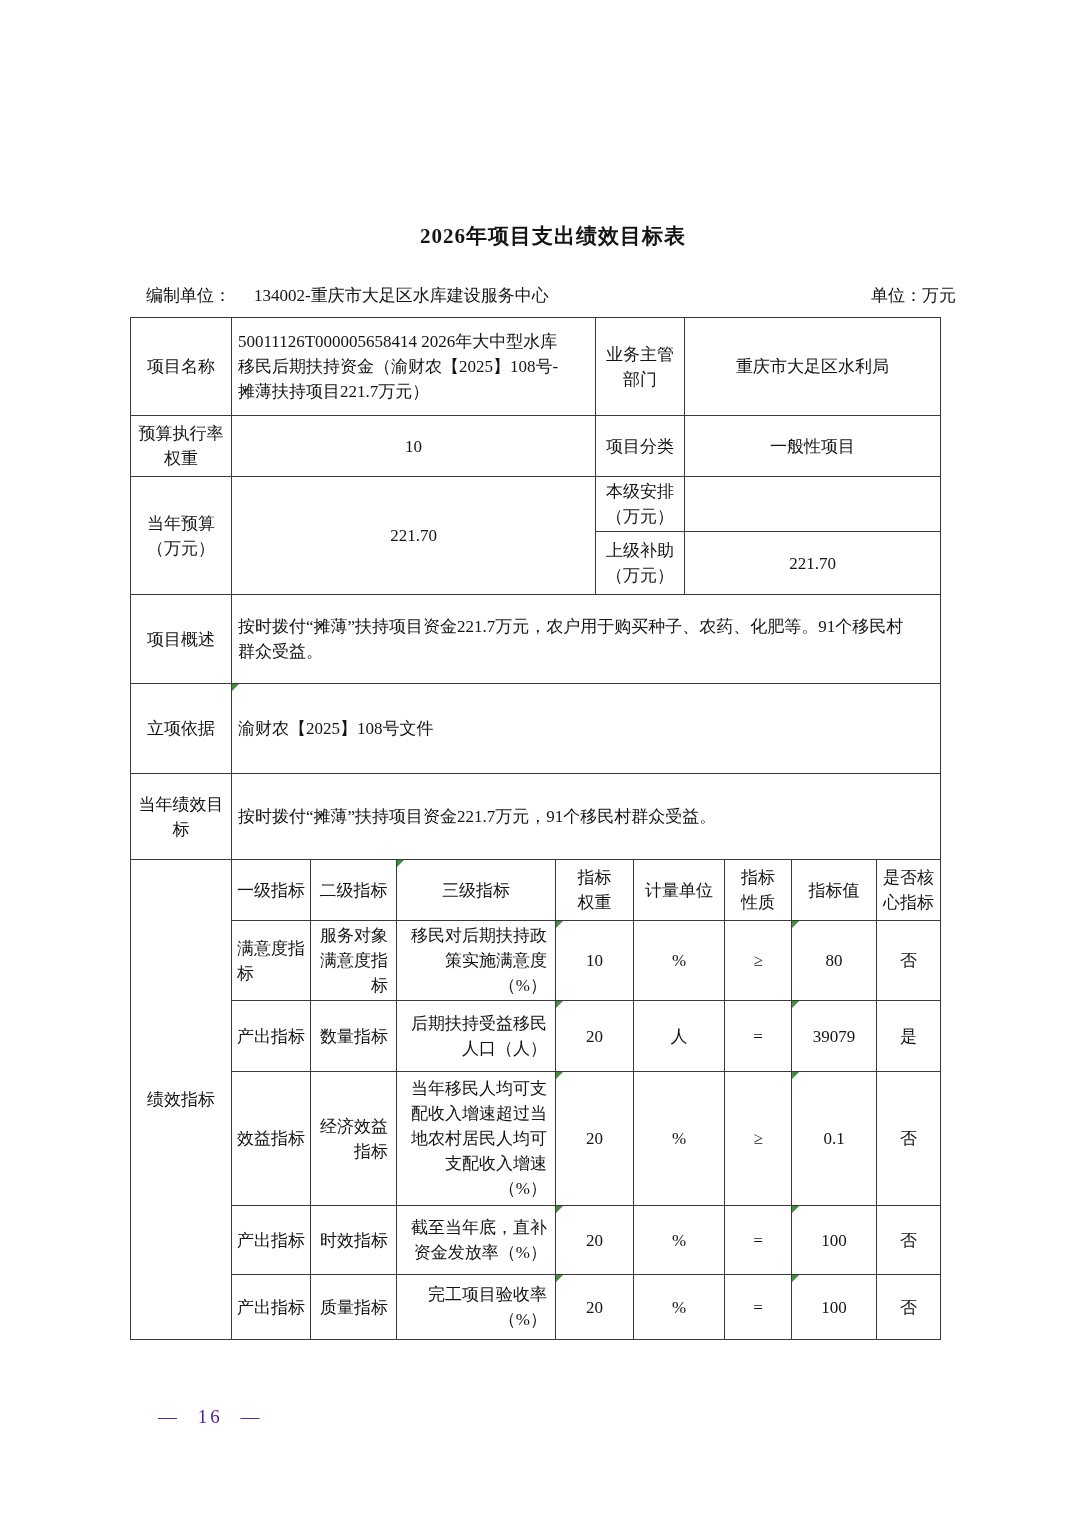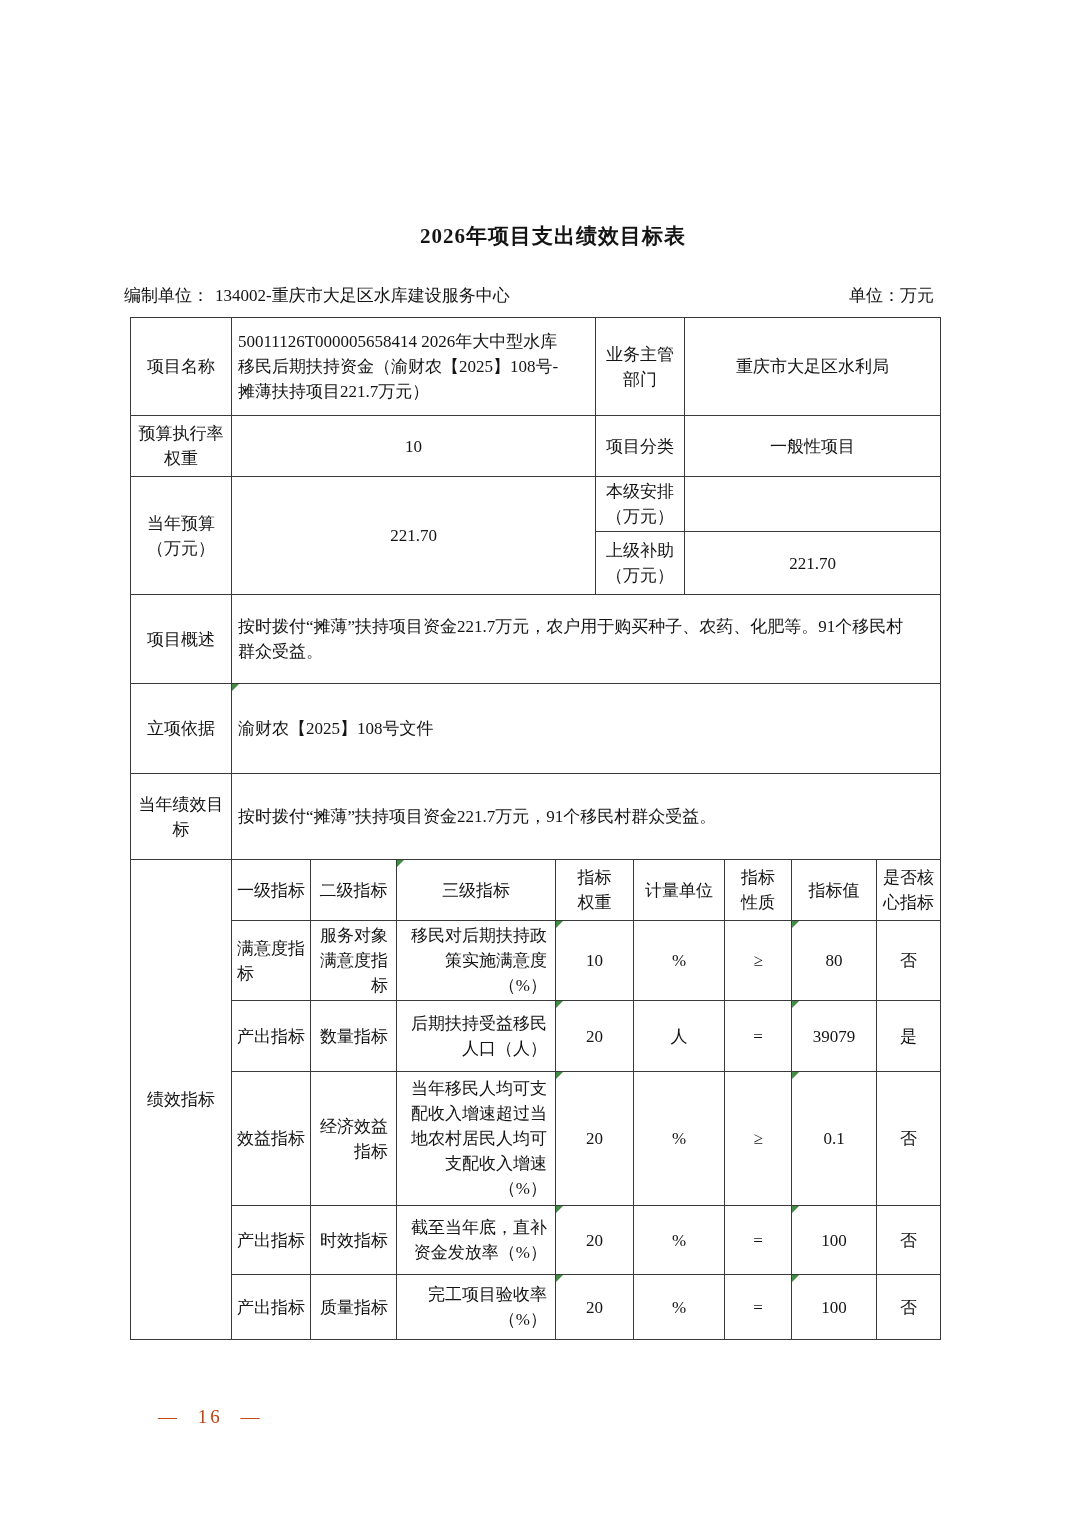--- a/index.html
+++ b/index.html
@@ -7,26 +7,26 @@
   body {
     width: 1074px; height: 1520px; position: relative;
     background: #ffffff; color: var(--ink);
     font-family: "Liberation Serif", "DejaVu Serif", serif;
   }
   .doc-title {
     position: absolute; top: 222px; left: 16px; width: 1074px;
     text-align: center; font-size: 21px; font-weight: bold; letter-spacing: 1px;
   }
   .meta-row {
-    position: absolute; top: 284px; left: 124px; width: 810px;
+    position: absolute; top: 284px; left: 146px; width: 810px;
     display: flex; justify-content: space-between; align-items: flex-start;
     font-size: 17px;
   }
   .meta-left { display: flex; }
-  .meta-left .val { margin-left: 6px; }
+  .meta-left .val { margin-left: 23px; }
   table.main {
     position: absolute; top: 317px; left: 130px; width: 811px;
     border-collapse: collapse; table-layout: fixed;
     font-size: 17px; line-height: 25px;
   }
   td {
     border: 1px solid var(--line);
     padding: 2px 4px;
     text-align: center; vertical-align: middle;
     white-space: pre-line; position: relative; overflow: hidden;
@@ -49,21 +49,21 @@
   tr.hr11 td { height: 64px; }
   tr.hr12 td { height: 60px; }
   .tri {
     position: absolute; top: 0; left: 0; width: 7px; height: 7px;
     background: var(--marker);
     clip-path: polygon(0 0, 100% 0, 0 100%);
     display: block;
   }
   .page-num {
     position: absolute; top: 1406px; left: 158px;
-    font-size: 19px; letter-spacing: 3px; word-spacing: 10px; color: #c2410c;
+    font-size: 19px; letter-spacing: 3px; word-spacing: 10px; color: #4c1d95;
   }
 </style>
 </head>
 <body>
 
 <div class="doc-title">2026年项目支出绩效目标表</div>
 
 <div class="meta-row">
   <div class="meta-left">
     <span>编制单位：</span>

